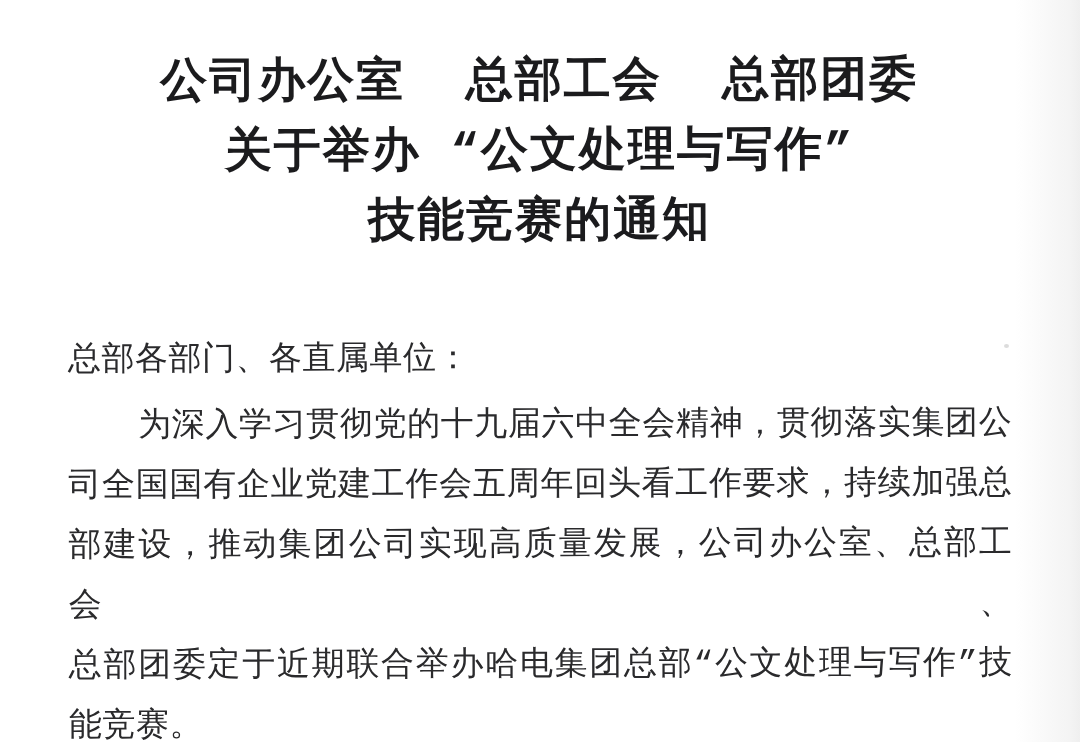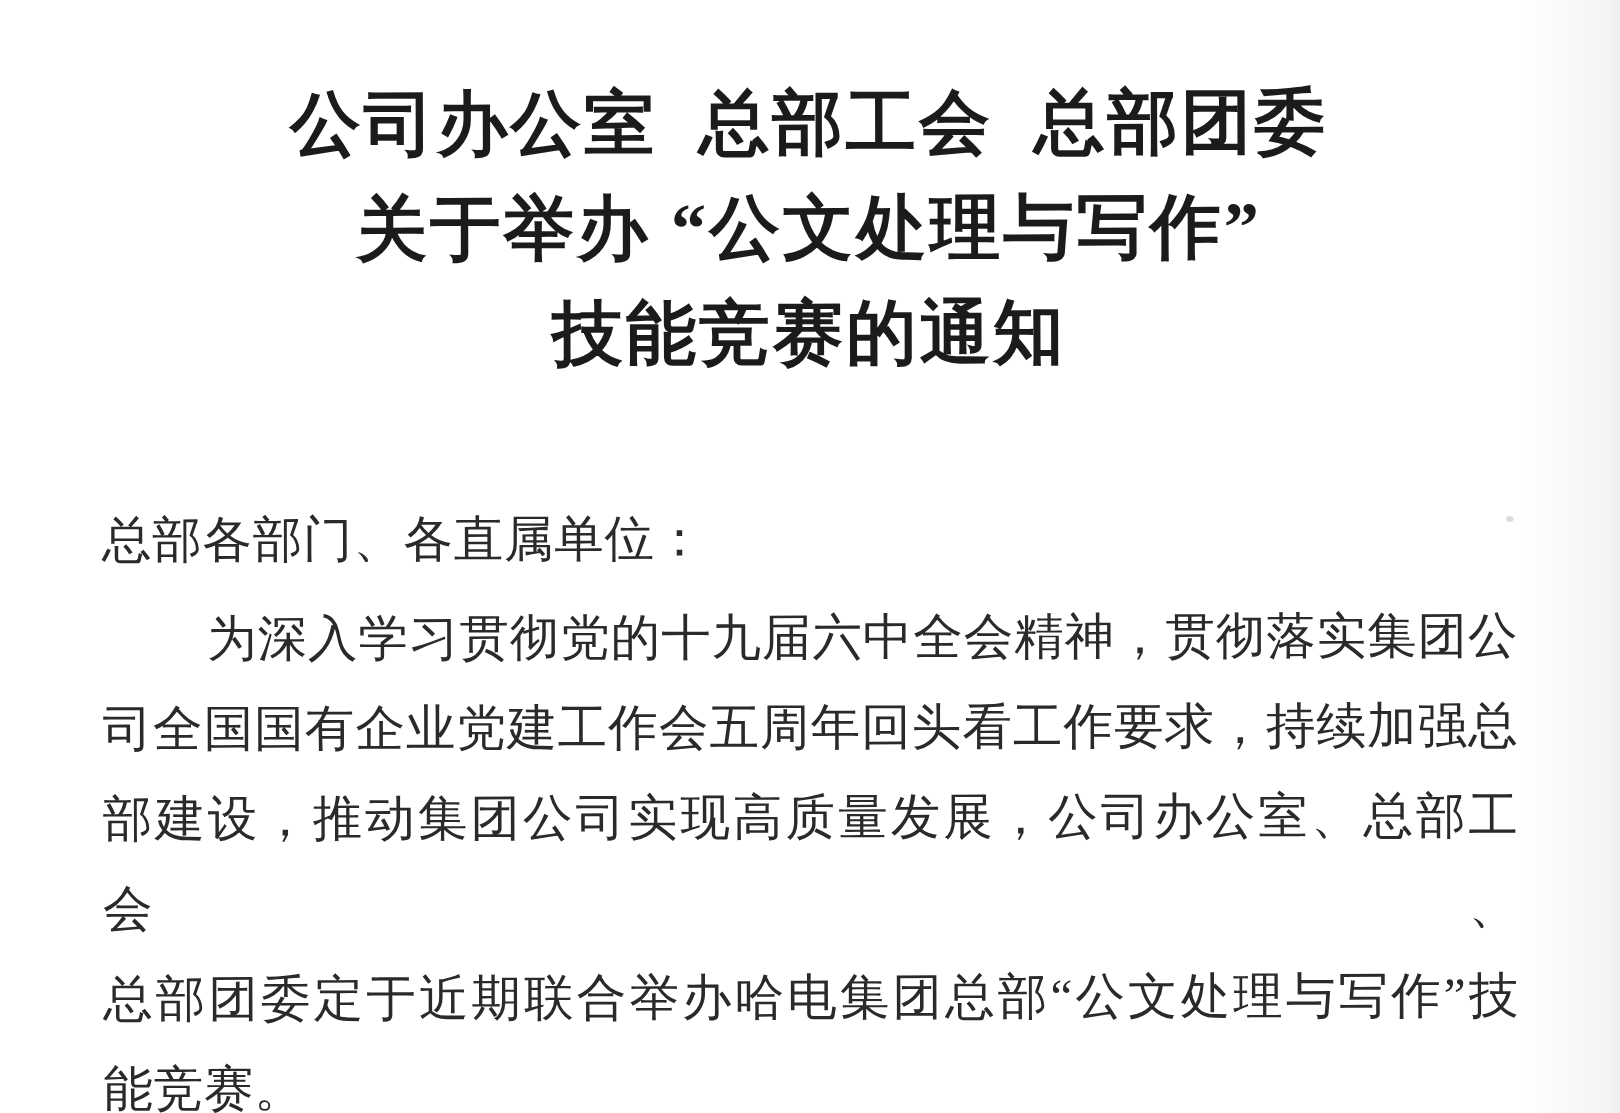--- a/index.html
+++ b/index.html
@@ -6,21 +6,21 @@
     margin: 0;
     padding: 0;
     background: #ffffff;
   }
   .page {
     position: relative;
     width: 1080px;
     height: 742px;
     overflow: hidden;
     background: linear-gradient(to right, #ffffff 0%, #ffffff 94%, #f4f4f4 99%, #efefef 100%);
-    font-family: Liberation Serif, serif;
+    font-family: Liberation Mono, monospace;
   }
   .doc {
     position: absolute;
     inset: 0;
     transform: rotate(-0.15deg);
     transform-origin: 50% 50%;
   }
   .title-block {
     margin-top: 48px;
     text-align: center;

